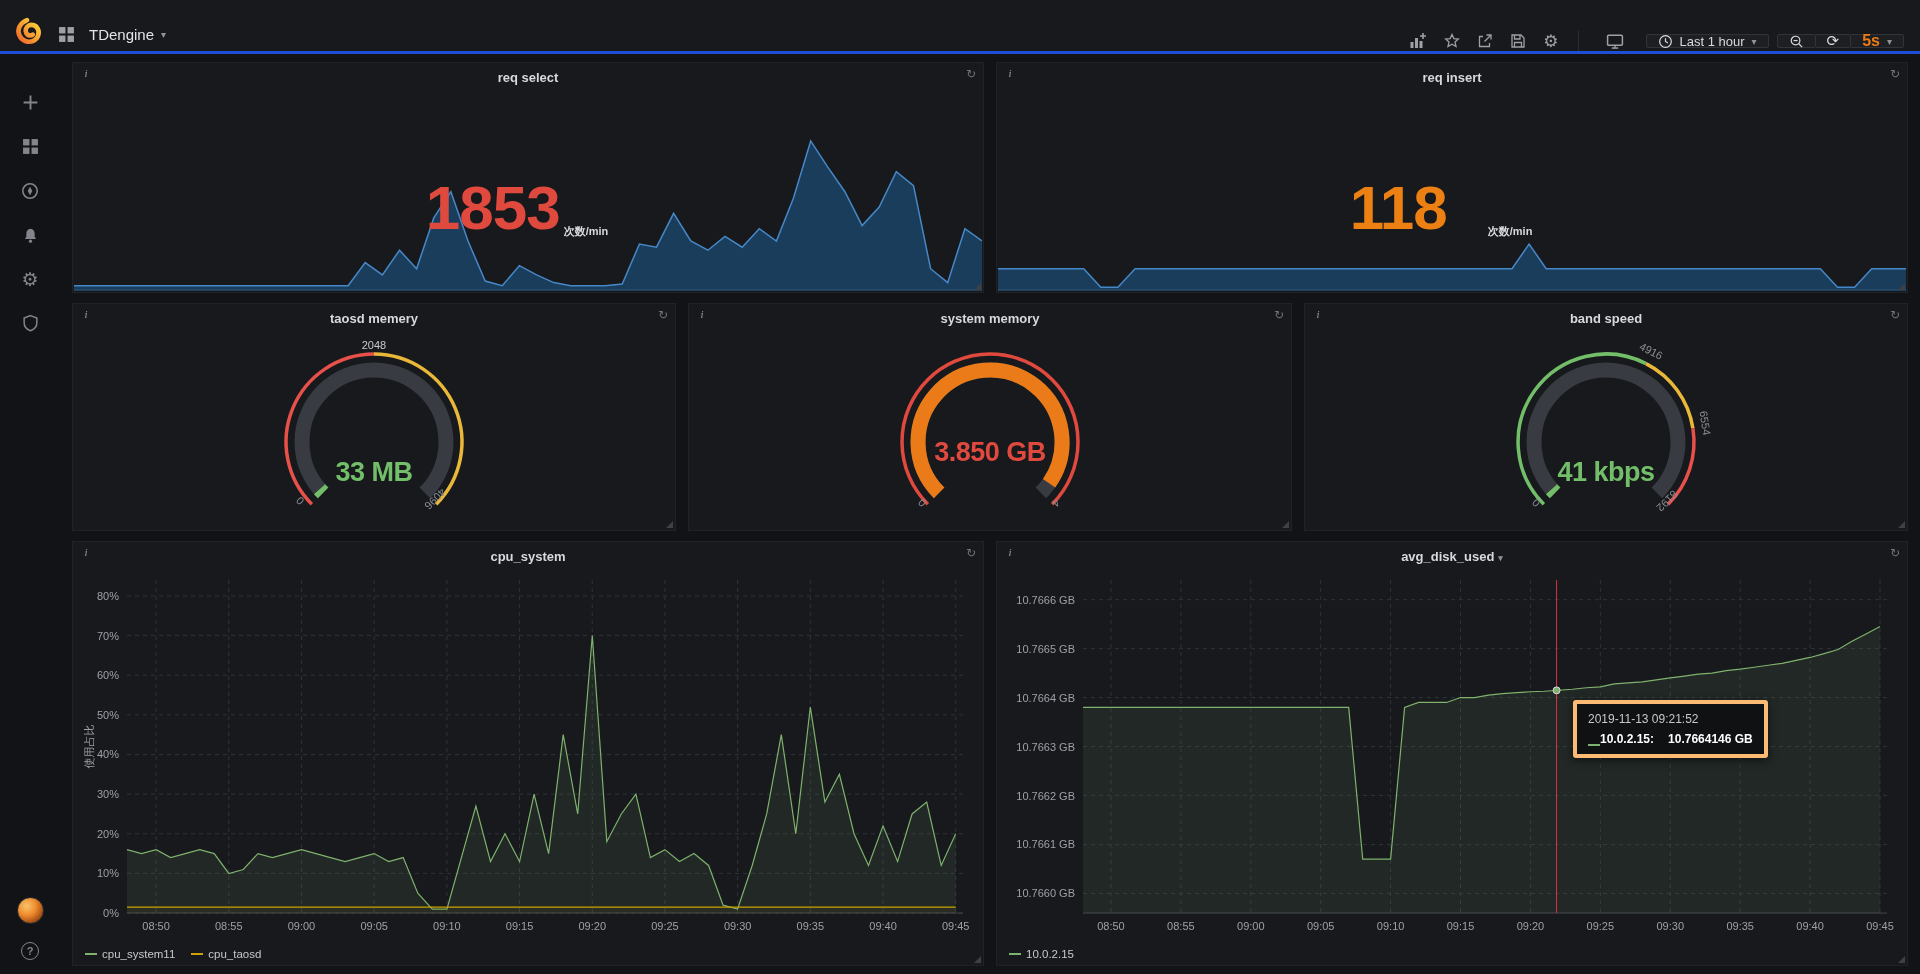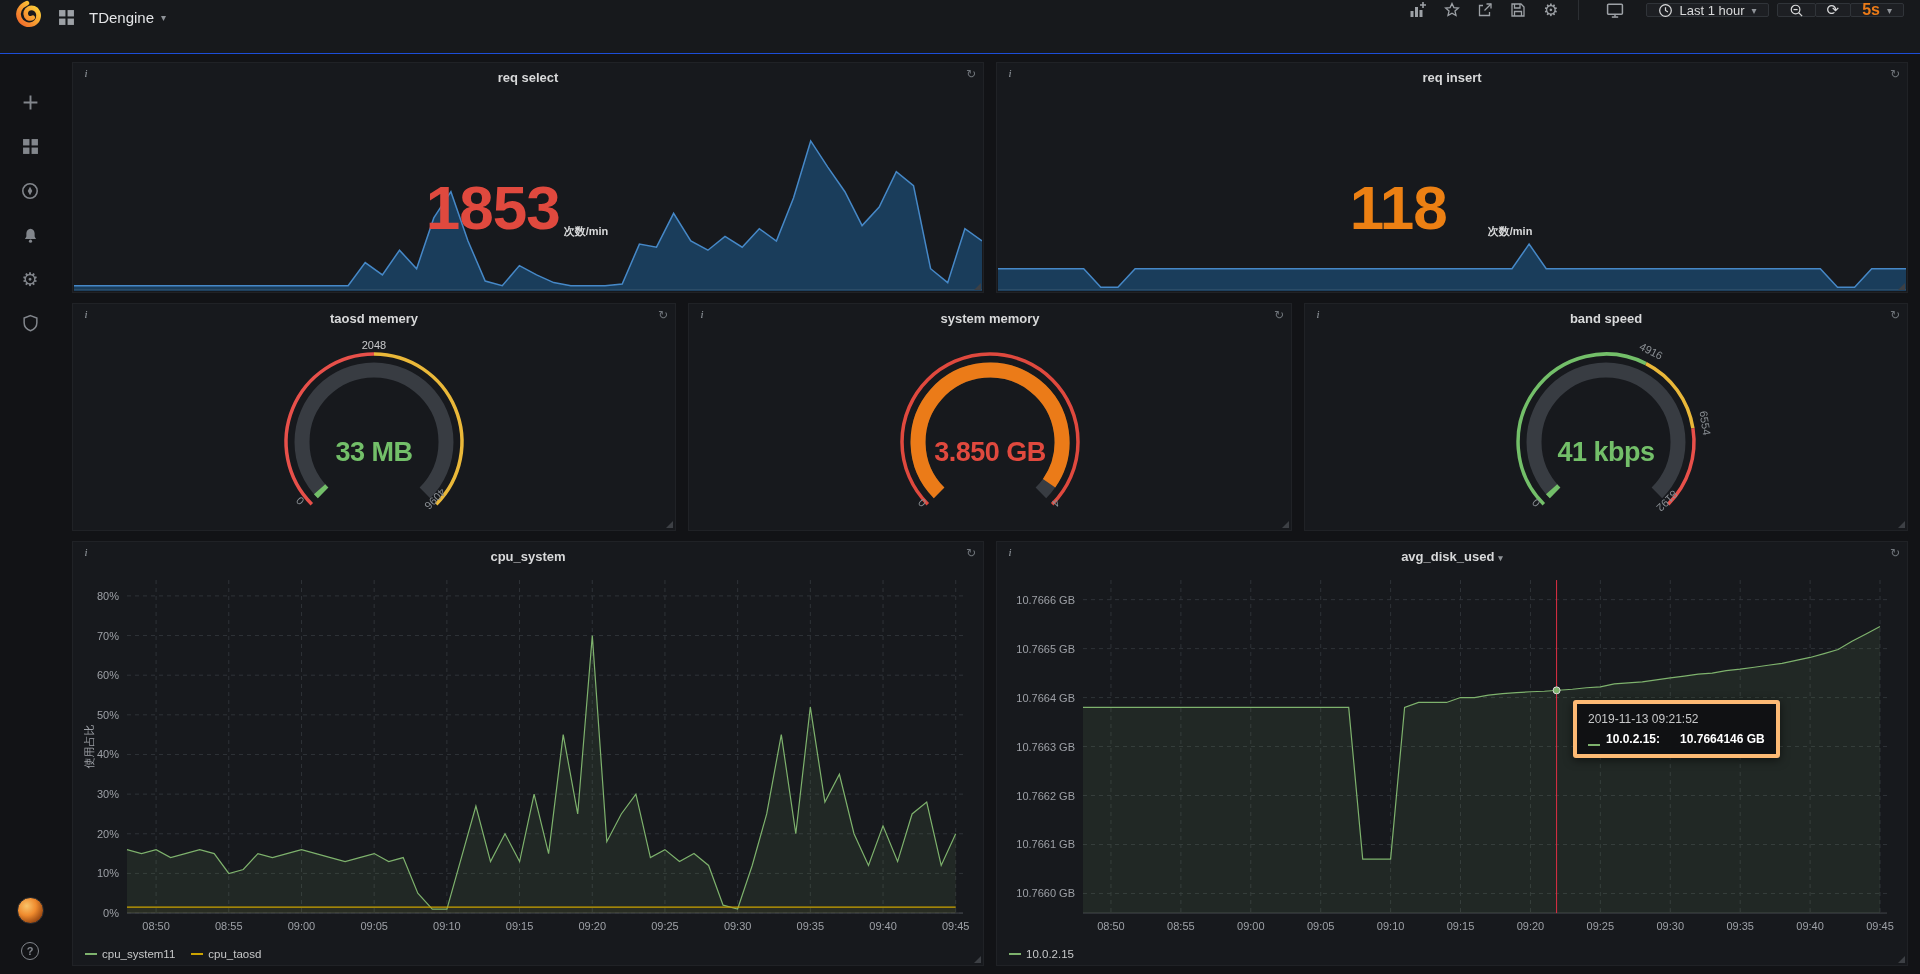--- a/index.html
+++ b/index.html
@@ -4,22 +4,22 @@
 <style>
   * { box-sizing: border-box; }
   html,body { margin:0; padding:0; }
   body {
     width:1920px; height:974px; overflow:hidden;
     background:#121316; color:#d8d9da;
     font-family:"Liberation Sans", sans-serif;
   }
   
   .topnav {
-    height:54px; display:flex; align-items:flex-start;
-    background:#17191c; border-bottom:1px solid #1d4ed8;
+    height:54px; display:flex; align-items:flex-end;
+    background:#17191c; border-bottom:3px solid #1d4ed8;
     padding:0 16px 0 10px;
   }
   .nav-left { display:flex; align-items:center; gap:14px; }
   .logo svg { display:block; }
   .nav-grid-btn { color:#9da1a6; display:flex; cursor:pointer; }
   .dash-title-wrap { display:flex; align-items:center; gap:7px; cursor:pointer; }
   .dash-title { font-size:15px; color:#e3e4e6; }
   .caret { font-size:10px; color:#8e9297; }
   .nav-right { margin-left:auto; display:flex; align-items:center; gap:8px; }
   .nav-icons { display:flex; align-items:center; gap:17px; margin-right:14px; color:#9da1a6; }
@@ -98,21 +98,21 @@
   .gauge-wrap {
     position:absolute; left:0; right:0; top:30px; bottom:0;
     display:flex; align-items:center; justify-content:center;
   }
   .gauge-box { position:relative; width:230px; height:175px; }
   .gauge-box svg { position:absolute; inset:0; overflow:visible; }
   .gauge-value {
     position:absolute; left:0; right:0; top:92px; text-align:center;
     font-size:27px; font-weight:700; letter-spacing:-0.5px;
   }
-  .gv-green { color:#73bf69; }
+  .gv-green { color:#73bf69;margin-top:20px; }
   .gv-red { color:#e0493e; }
   .gauge-label { position:absolute; font-size:11px; color:#8a8f94; white-space:nowrap; }
   .gl-top { left:0; right:0; top:-6px; text-align:center; color:#c8c9cb; }
   
   .chart-wrap { position:absolute; left:8px; right:8px; top:30px; bottom:28px; }
   .chart-wrap svg { display:block; width:100%; height:100%; }
   .chart-legend {
     position:absolute; left:12px; bottom:5px; display:flex; gap:16px;
     align-items:center; font-size:11.5px; color:#c7c8c9;
   }
@@ -120,21 +120,21 @@
   .legend-mark { display:inline-block; width:12px; height:2px; }
   .lm-green { background:#7eb26d; }
   .lm-yellow { background:#cca300; }
   .graph-tooltip {
     position:absolute; left:576px; top:158px; z-index:6;
     background:rgba(16,17,19,0.97); border:4px solid #fdba74; border-radius:3px;
     padding:8px 11px; font-size:12px; box-shadow:0 2px 10px rgba(0,0,0,0.55);
     pointer-events:none; white-space:nowrap;
   }
   .gt-time { color:#c7c8c9; margin-bottom:6px; }
-  .gt-row { display:flex; align-items:flex-end; gap:6px; color:#ffffff; font-weight:700; }
+  .gt-row { display:flex; align-items:flex-end; color:#ffffff; font-weight:700; }
   .gt-value { margin-left:14px; }
 </style>
 </head>
 <body>
 
 <div class="topnav">
   <div class="nav-left">
     <span class="logo">
       <svg width="34" height="34" viewBox="0 0 32 32">
         <defs>

